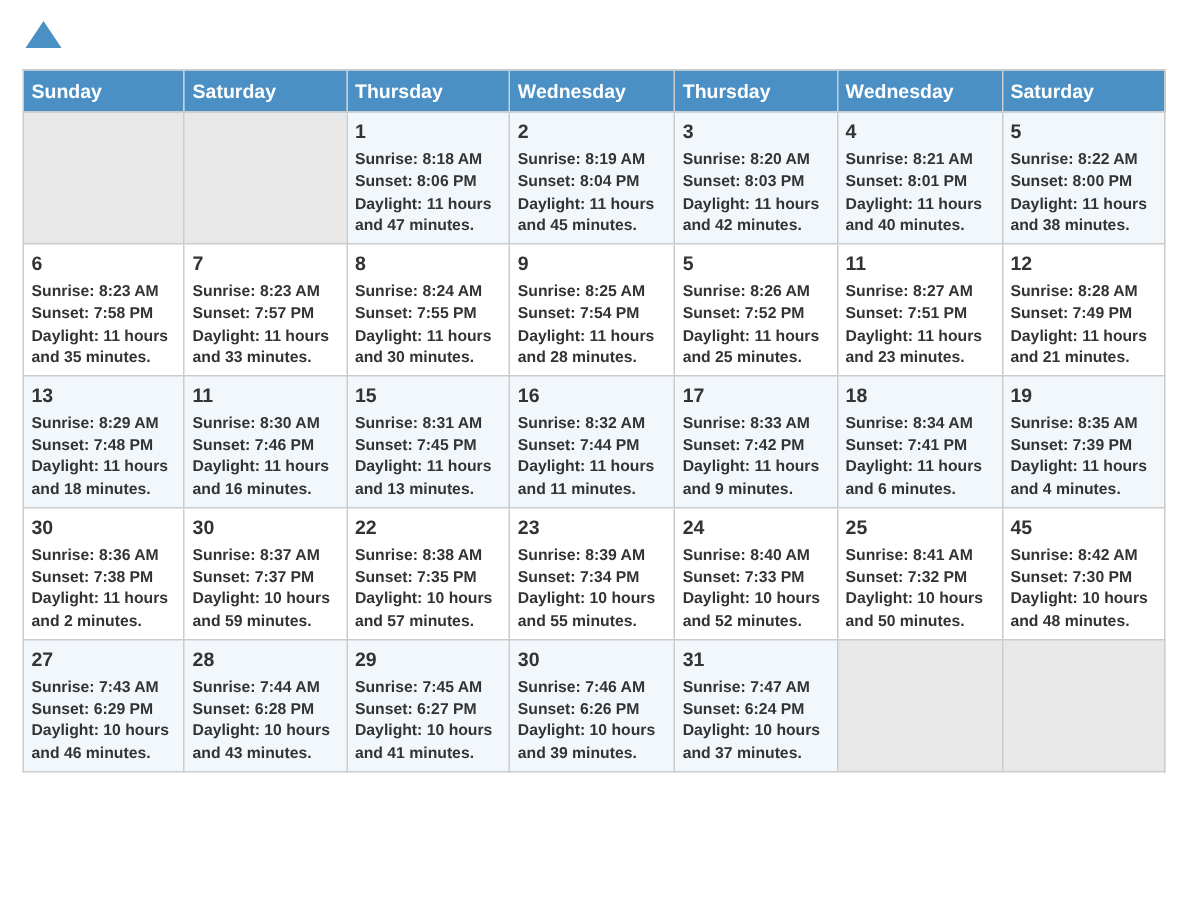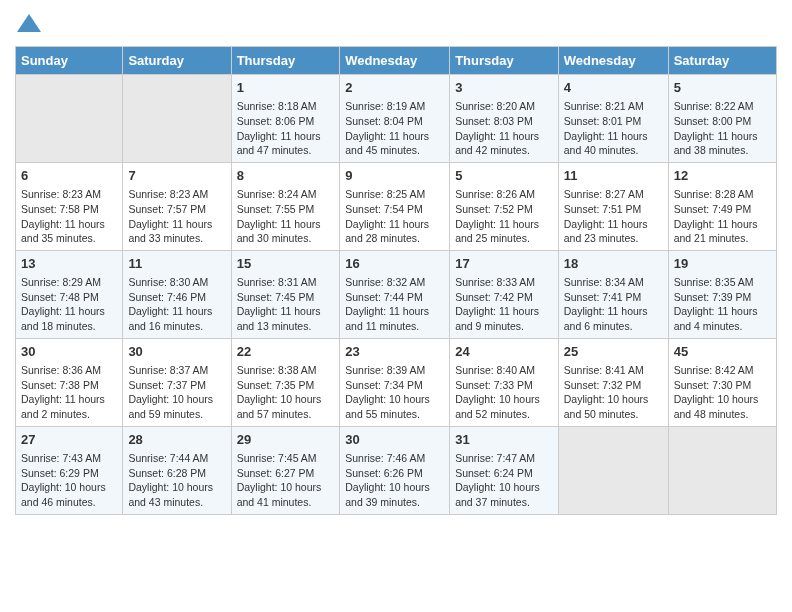--- a/index.html
+++ b/index.html
@@ -86,20 +86,21 @@
     }
     .day-num {
       font-size: 13px;
       font-weight: bold;
       display: block;
       margin-bottom: 2px;
     }
     .day-info {
       font-size: 10.5px;
       color: #333;
+      font-weight: bold;
     }
     .empty-cell {
       background-color: #e8e8e8 !important;
     }
   </style>
 </head>
 <body>
 
 <div class="header">
   <div class="logo">

